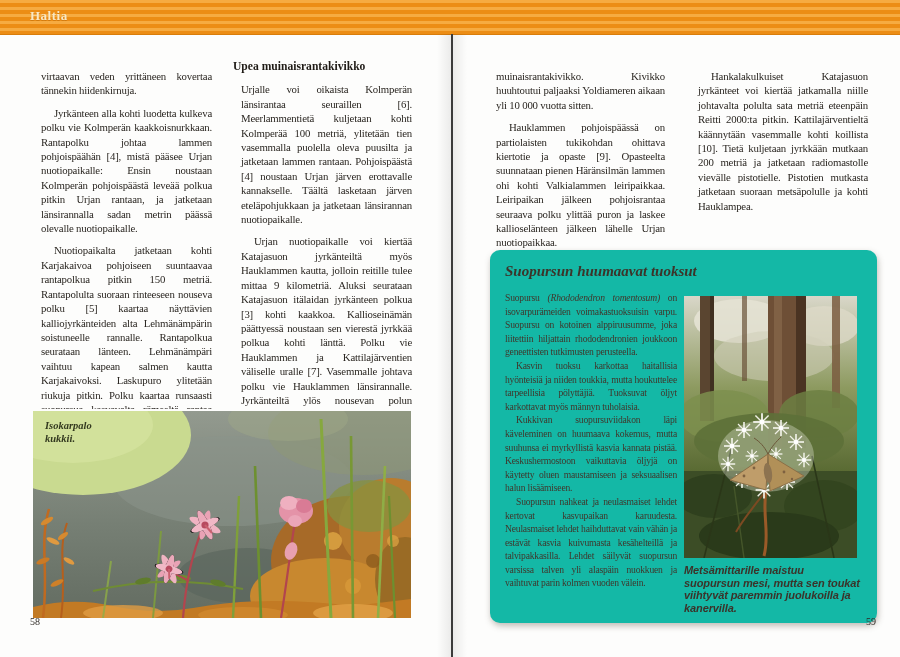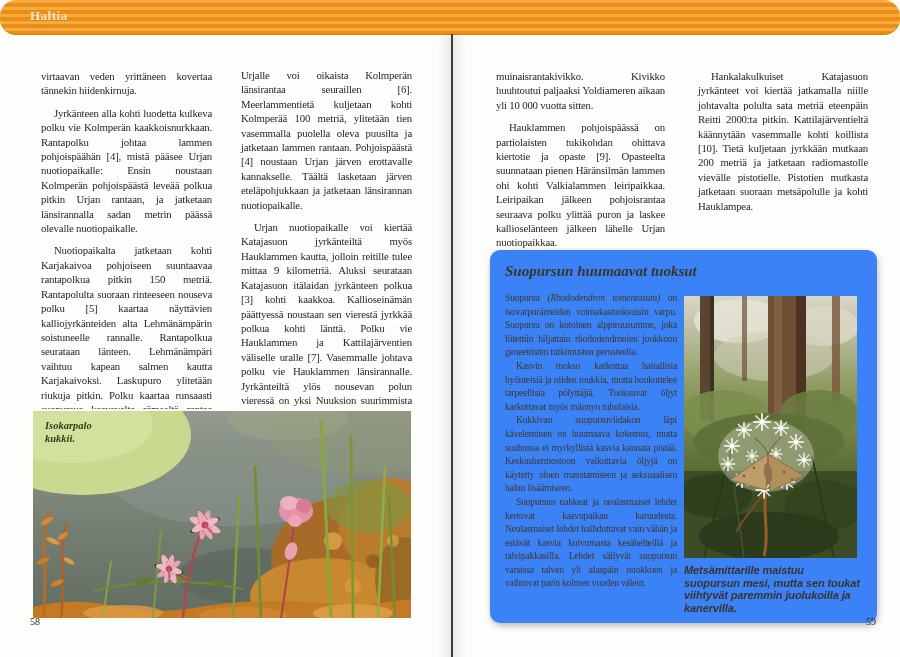--- a/index.html
+++ b/index.html
@@ -7,21 +7,20 @@
     width:900px;height:657px;position:relative;background:#fdfdfc;
     font-family:"Liberation Serif", serif;color:#2b2722;overflow:hidden;
   }
   
   .header-band{
     position:absolute;left:0;top:0;width:900px;height:34px;
     background:repeating-linear-gradient(180deg,
       #f6ab41 0px, #f6ab41 3px,
       #ec8d15 3px, #ec8d15 7px);
     border-bottom:1px solid #d97d0b;
-    border-radius:16px;
   }
   .brand{
     position:absolute;left:30px;top:8px;
     font-size:13px;font-weight:bold;letter-spacing:.5px;
     color:#f9e9c6;text-shadow:0 1px 0 rgba(160,90,0,.35);
   }
   
   .gutter-line{position:absolute;left:451px;top:34px;width:2px;height:623px;background:#3b3b3b;}
   .gutter-shade-l{position:absolute;left:437px;top:34px;width:14px;height:623px;
     background:linear-gradient(90deg,rgba(0,0,0,0),rgba(0,0,0,.07));}
@@ -46,21 +45,21 @@
   .photo1{position:absolute;left:33px;top:411px;width:378px;height:207px;}
   .photo1 svg{display:block;}
   .photo1-caption{
     position:absolute;left:12px;top:8px;width:78px;
     font-style:italic;font-weight:bold;font-size:10.5px;line-height:13px;
     color:#33391f;
   }
   
   .infobox{
     position:absolute;left:490px;top:250px;width:387px;height:373px;
-    background:#3b82f6;border-radius:10px;
+    background:#14b8a6;border-radius:10px;
     box-shadow:1px 3px 6px rgba(80,70,55,.35);
   }
   .infobox-heading{
     position:absolute;left:15px;top:13px;width:360px;
     font-style:italic;font-weight:bold;font-size:15px;color:#3c342a;
     letter-spacing:0;
   }
   .infobox-text{
     position:absolute;left:15px;top:41px;width:172px;height:324px;overflow:hidden;
     text-align:justify;font-size:9.6px;line-height:13.6px;letter-spacing:-0.2px;
@@ -93,20 +92,21 @@
 <div class="gutter-shade-r"></div>
 <div class="gutter-line"></div>
 
 <div class="col c1">
   <p>virtaavan veden yrittäneen kovertaa tännekin hiidenkirnuja.</p>
   <p class="indent">Jyrkänteen alla kohti luodetta kulkeva polku vie Kolmperän kaakkoisnurkkaan. Rantapolku johtaa lammen pohjoispäähän [4], mistä pääsee Urjan nuotiopaikalle: Ensin noustaan Kolmperän pohjoispäästä leveää polkua pitkin Urjan rantaan, ja jatketaan länsirannalla sadan metrin päässä olevalle nuotiopaikalle.</p>
   <p class="indent">Nuotiopaikalta jatketaan kohti Karjakaivoa pohjoiseen suuntaavaa rantapolkua pitkin 150 metriä. Rantapolulta suoraan rinteeseen nouseva polku [5] kaartaa näyttävien kalliojyrkänteiden alta Lehmänämpärin soistuneelle rannalle. Rantapolkua seurataan länteen. Lehmänämpäri vaihtuu kapean salmen kautta Karjakaivoksi. Laskupuro ylitetään riukuja pitkin. Polku kaartaa runsaasti suopursua kasvavalta rämeeltä rantaa seuraillen Karjakaivon laiturille. Saunan kulmalta jatketaan Karjakaivon kierroksen reittiä länteen.</p>
 </div>
 
 <div class="col c2">
+  <h3 class="col-heading">Upea muinaisrantakivikko</h3>
   <p>Urjalle voi oikaista Kolmperän länsirantaa seuraillen [6]. Meerlammentietä kuljetaan kohti Kolmperää 100 metriä, ylitetään tien vasemmalla puolella oleva puusilta ja jatketaan lammen rantaan. Pohjoispäästä [4] noustaan Urjan järven erottavalle kannakselle. Täältä lasketaan järven eteläpohjukkaan ja jatketaan länsirannan nuotiopaikalle.</p>
   <p class="indent">Urjan nuotiopaikalle voi kiertää Katajasuon jyrkänteiltä myös Hauklammen kautta, jolloin reitille tulee mittaa 9 kilometriä. Aluksi seurataan Katajasuon itälaidan jyrkänteen polkua [3] kohti kaakkoa. Kallioseinämän päättyessä noustaan sen vierestä jyrkkää polkua kohti länttä. Polku vie Hauklammen ja Kattilajärventien väliselle uralle [7]. Vasemmalle johtava polku vie Hauklammen länsirannalle. Jyrkänteiltä ylös nousevan polun vieressä on yksi Nuuksion suurimmista muinaisrantamuodostumista [8], yli sata metriä pitkä</p>
 </div>
 
 <div class="photo1">
   <svg width="378" height="207" viewBox="0 0 378 207">
     <defs>
       <linearGradient id="gw" x1="0" y1="0" x2="0" y2="1">
         <stop offset="0" stop-color="#939a8f"></stop>
         <stop offset="0.55" stop-color="#767f74"></stop>

